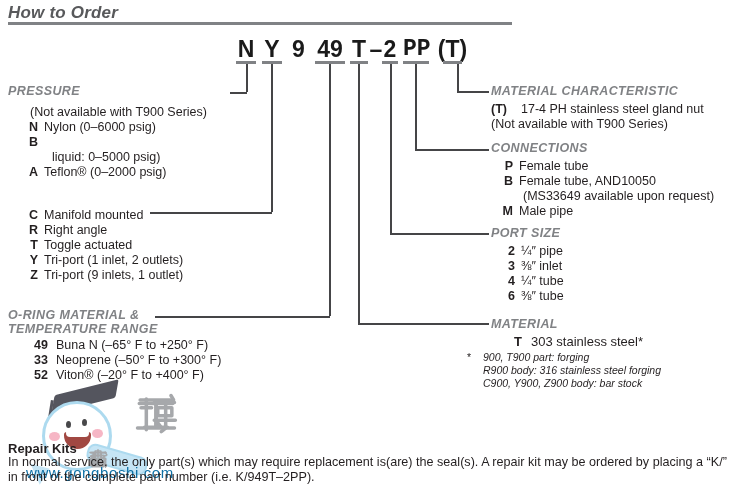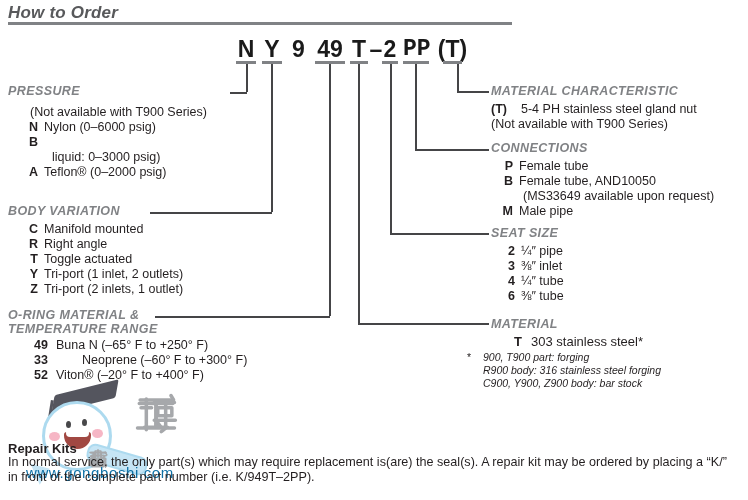--- a/index.html
+++ b/index.html
@@ -145,76 +145,75 @@
   <div class="sec" style="left:8px;top:84px;">
     <div class="h">PRESSURE</div>
     <div class="note" style="margin:7px 0 0 22px;">(Not available with T900 Series)</div>
     <div class="row" style="margin-left:12px;">
         <span class="code" style="width:18px;">N</span>
         <span class="desc">Nylon (0–6000 psig)</span>
       </div>
     <div class="row" style="margin-left:12px;">
         <span class="code" style="width:18px;">B</span>
       </div>
-    <div class="cont" style="margin-left:44px;">liquid: 0–3000 psig)</div>
+    <div class="cont" style="margin-left:44px;">liquid: 0–5000 psig)</div>
     <div class="row" style="margin-left:12px;">
         <span class="code" style="width:18px;">A</span>
         <span class="desc">Teflon® (0–2000 psig)</span>
       </div>
   </div>
 
   <div class="sec" style="left:8px;top:204px;">
-    <div class="h">BODY VARIATION</div>
     <div style="height:4px;"></div>
     <div class="row" style="margin-left:12px;">
         <span class="code" style="width:18px;">C</span>
         <span class="desc">Manifold mounted</span>
       </div>
     <div class="row" style="margin-left:12px;">
         <span class="code" style="width:18px;">R</span>
         <span class="desc">Right angle</span>
       </div>
     <div class="row" style="margin-left:12px;">
         <span class="code" style="width:18px;">T</span>
         <span class="desc">Toggle actuated</span>
       </div>
     <div class="row" style="margin-left:12px;">
         <span class="code" style="width:18px;">Y</span>
         <span class="desc">Tri-port (1 inlet, 2 outlets)</span>
       </div>
     <div class="row" style="margin-left:12px;">
         <span class="code" style="width:18px;">Z</span>
-        <span class="desc">Tri-port (2 inlets, 1 outlet)</span>
+        <span class="desc">Tri-port (9 inlets, 1 outlet)</span>
       </div>
   </div>
 
   <div class="sec" style="left:8px;top:308px;">
     <div class="h">O-RING MATERIAL &amp;</div>
     <div class="h">TEMPERATURE RANGE</div>
     <div style="height:2px;"></div>
     <div class="row" style="margin-left:12px;">
         <span class="code" style="width:28px;">49</span>
         <span class="desc" style="margin-left:8px;">Buna N (–65° F to +250° F)</span>
       </div>
-    <div class="row" style="margin-left:12px;gap:26px;">
+    <div class="row" style="margin-left:12px;">
         <span class="code" style="width:28px;">33</span>
-        <span class="desc" style="margin-left:8px;">Neoprene (–60° F to +300° F)</span>
+        <span class="desc" style="margin-left:8px;">Neoprene (–50° F to +300° F)</span>
       </div>
     <div class="row" style="margin-left:12px;">
         <span class="code" style="width:28px;">52</span>
         <span class="desc" style="margin-left:8px;">Viton® (–20° F to +400° F)</span>
       </div>
   </div>
 
   <div class="sec" style="left:491px;top:84px;">
     <div class="h">MATERIAL CHARACTERISTIC</div>
     <div style="height:4px;"></div>
     <div class="row">
         <span class="code" style="width:24px;text-align:left;">(T)</span>
-        <span class="desc">5-4 PH stainless steel gland nut</span>
+        <span class="desc">17-4 PH stainless steel gland nut</span>
       </div>
     <div class="note">(Not available with T900 Series)</div>
   </div>
 
   <div class="sec" style="left:491px;top:141px;">
     <div class="h">CONNECTIONS</div>
     <div style="height:4px;"></div>
     <div class="row" style="margin-left:8px;">
         <span class="code" style="width:14px;">P</span>
         <span class="desc">Female tube</span>
@@ -224,21 +223,21 @@
         <span class="desc">Female tube, AND10050</span>
       </div>
     <div class="cont" style="margin-left:32px;">(MS33649 available upon request)</div>
     <div class="row" style="margin-left:8px;">
         <span class="code" style="width:14px;">M</span>
         <span class="desc">Male pipe</span>
       </div>
   </div>
 
   <div class="sec" style="left:491px;top:226px;">
-    <div class="h">SEAT SIZE</div>
+    <div class="h">PORT SIZE</div>
     <div style="height:4px;"></div>
     <div class="row" style="margin-left:8px;">
         <span class="code" style="width:16px;">2</span>
         <span class="desc">¼″ pipe</span>
       </div>
     <div class="row" style="margin-left:8px;">
         <span class="code" style="width:16px;">3</span>
         <span class="desc">⅜″ inlet</span>
       </div>
     <div class="row" style="margin-left:8px;">

